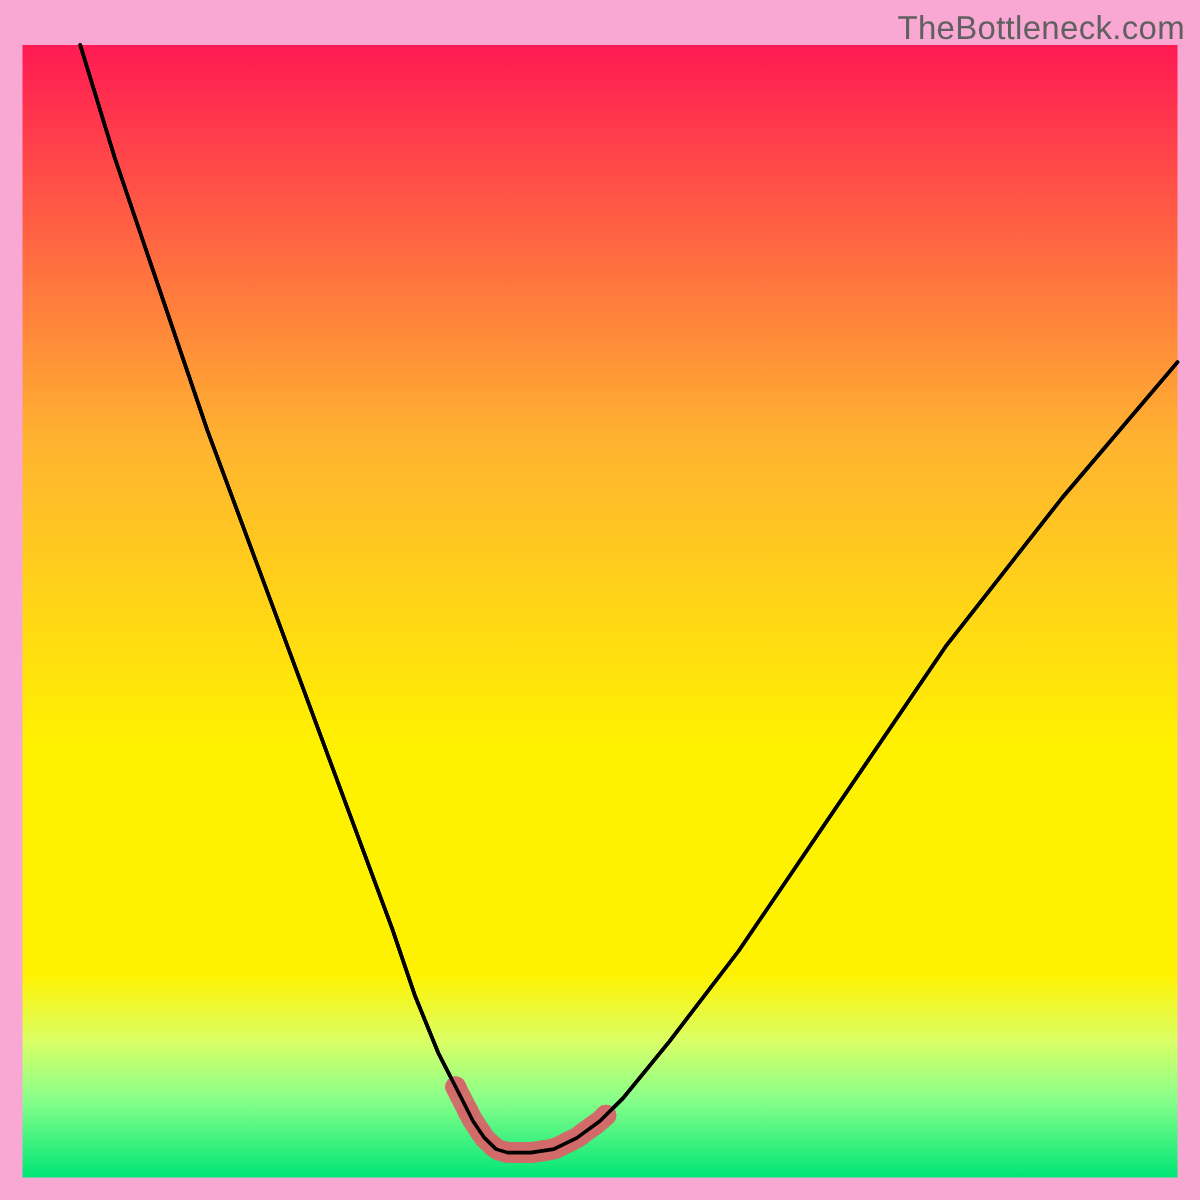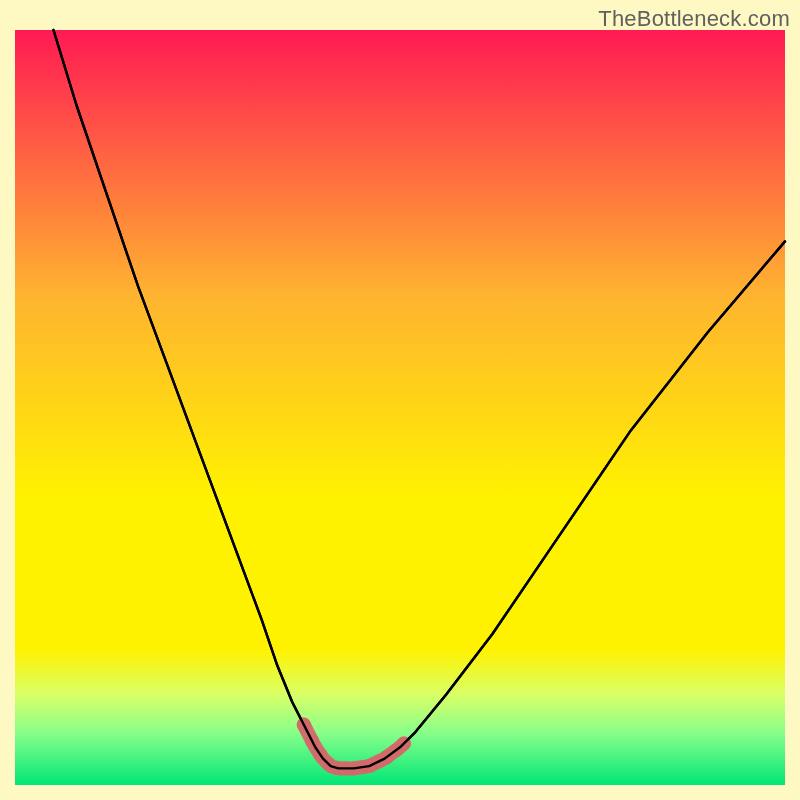--- a/index.html
+++ b/index.html
@@ -7,21 +7,21 @@
     padding: 0;
     width: 800px;
     height: 800px;
     background: #000;
     overflow: hidden;
     font-family: Arial, Helvetica, sans-serif;
   }
   .frame {
     position: absolute;
     inset: 0;
-    background: #fef9c3;
+    background: #f9a8d4;
   }
   .watermark {
     position: absolute;
     top: 6px;
     right: 10px;
     color: #606060;
     font-size: 22px;
     font-weight: 500;
     letter-spacing: 0.2px;
     z-index: 20;

